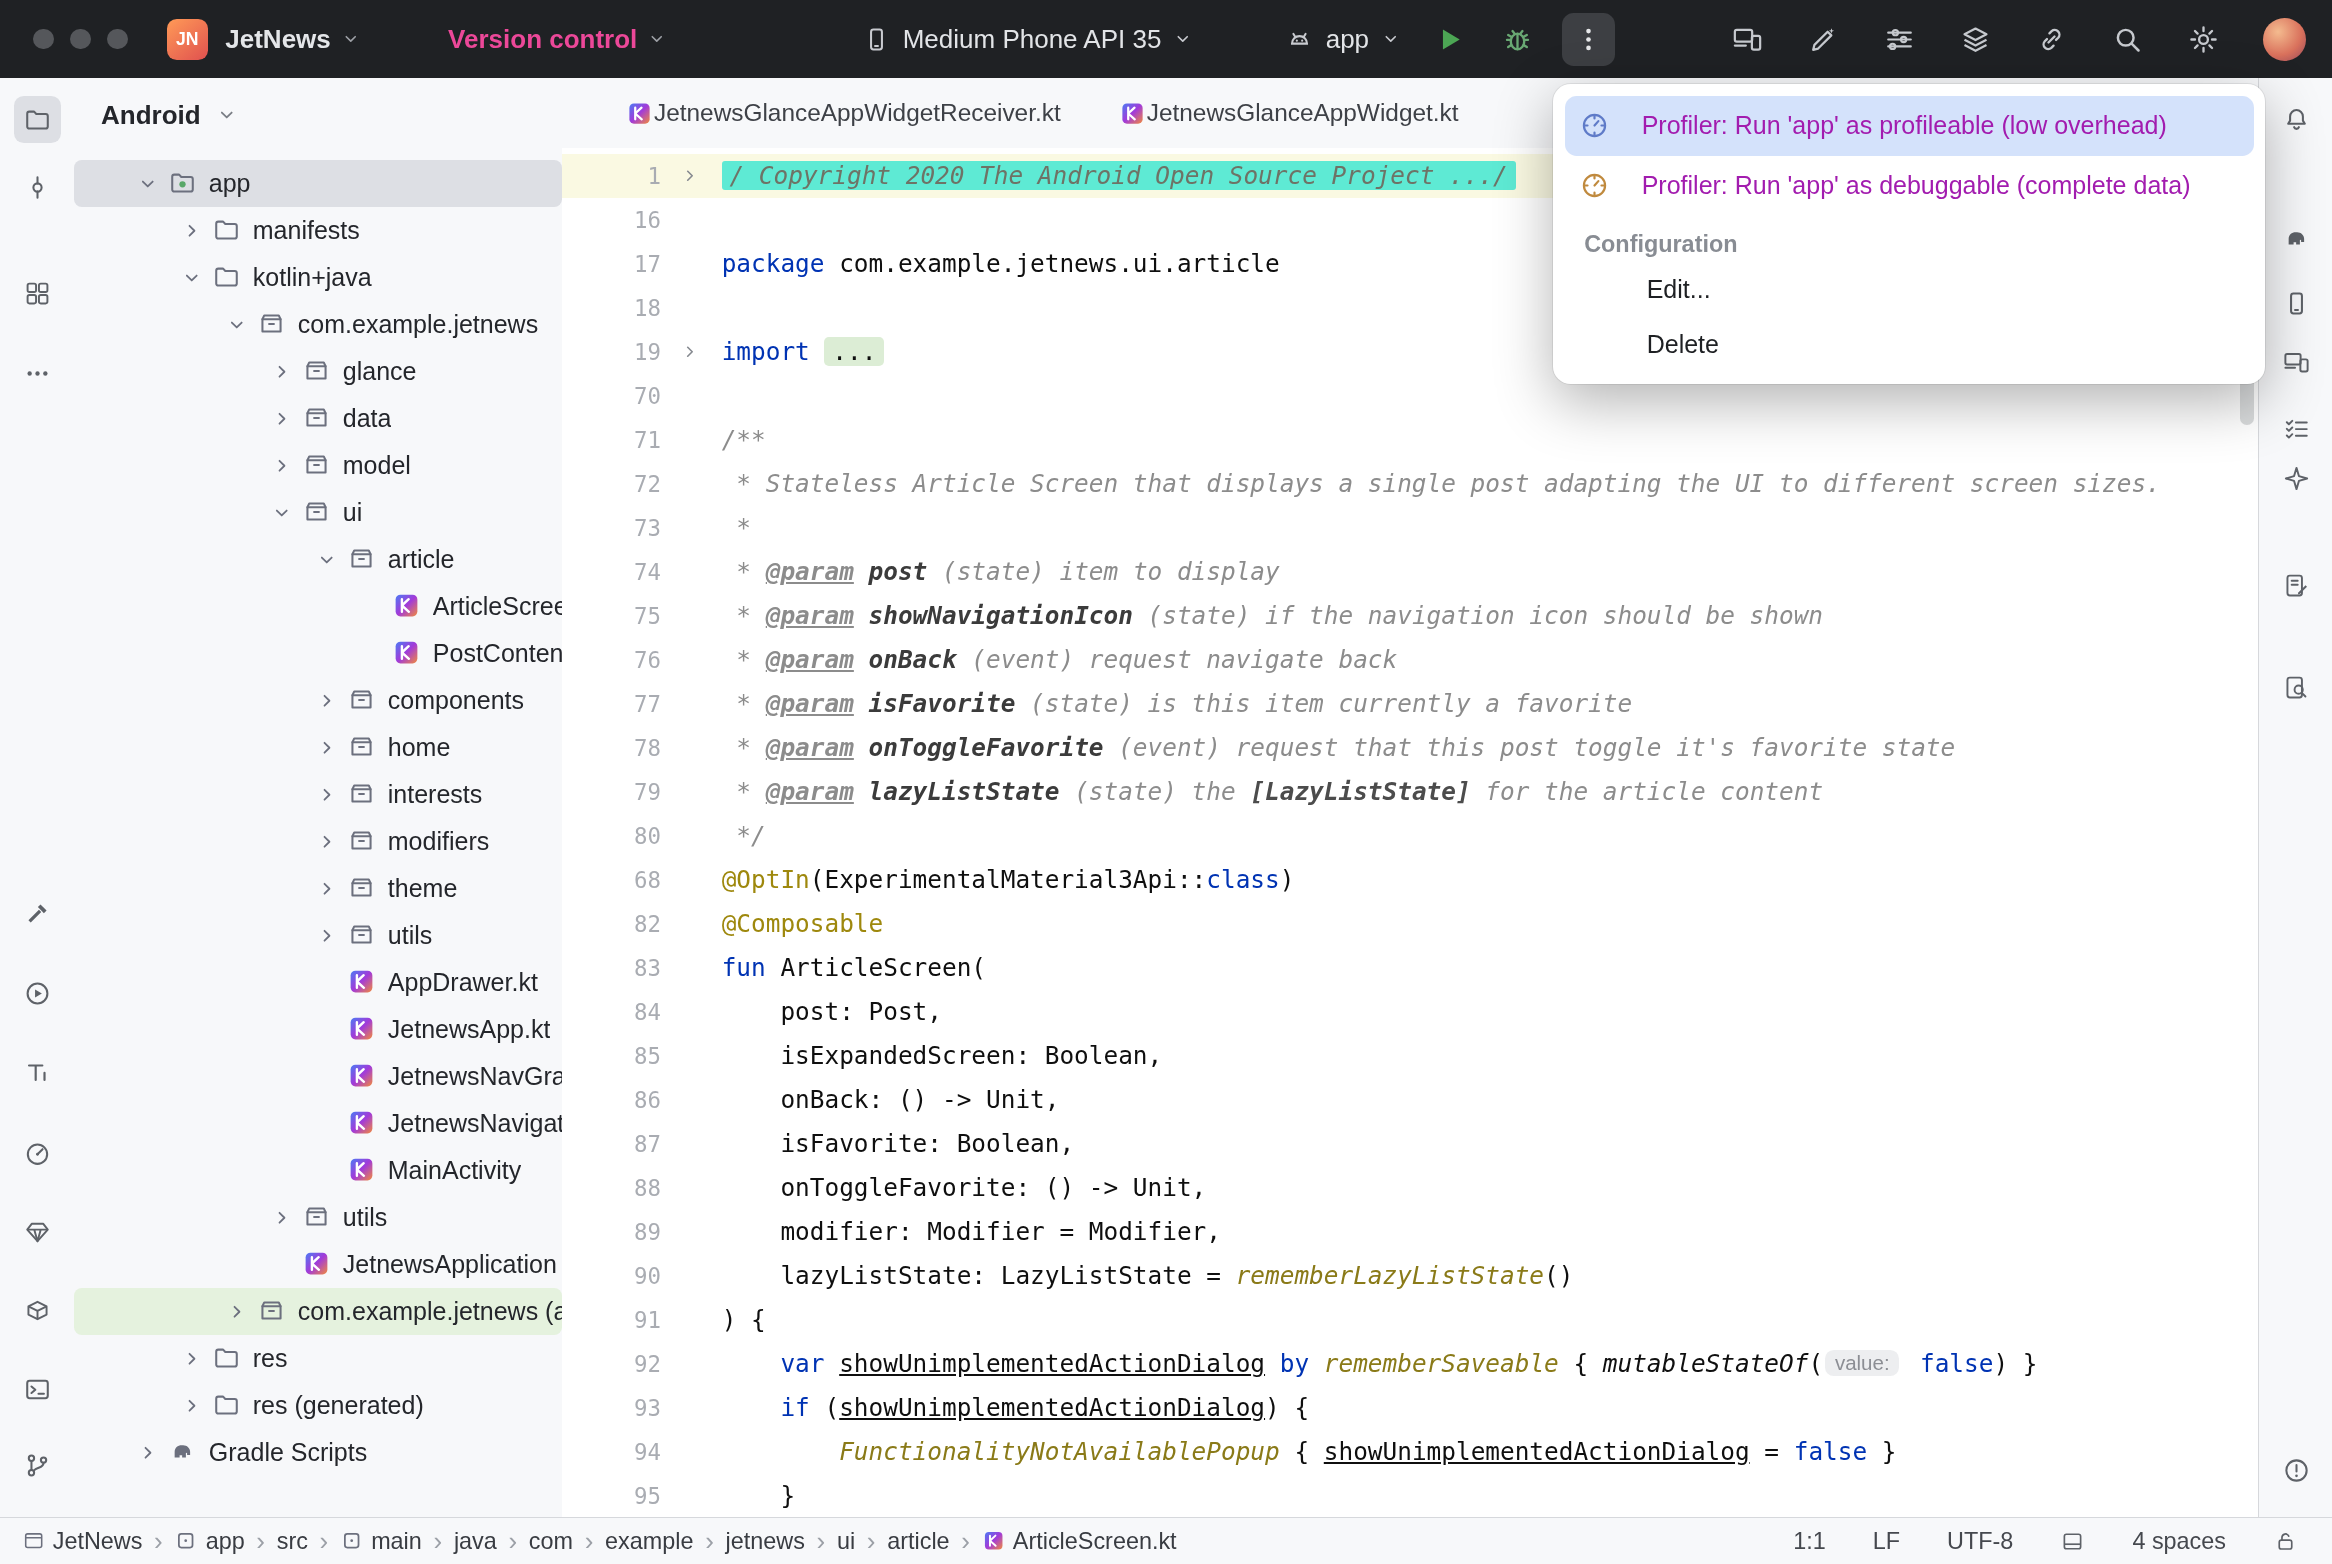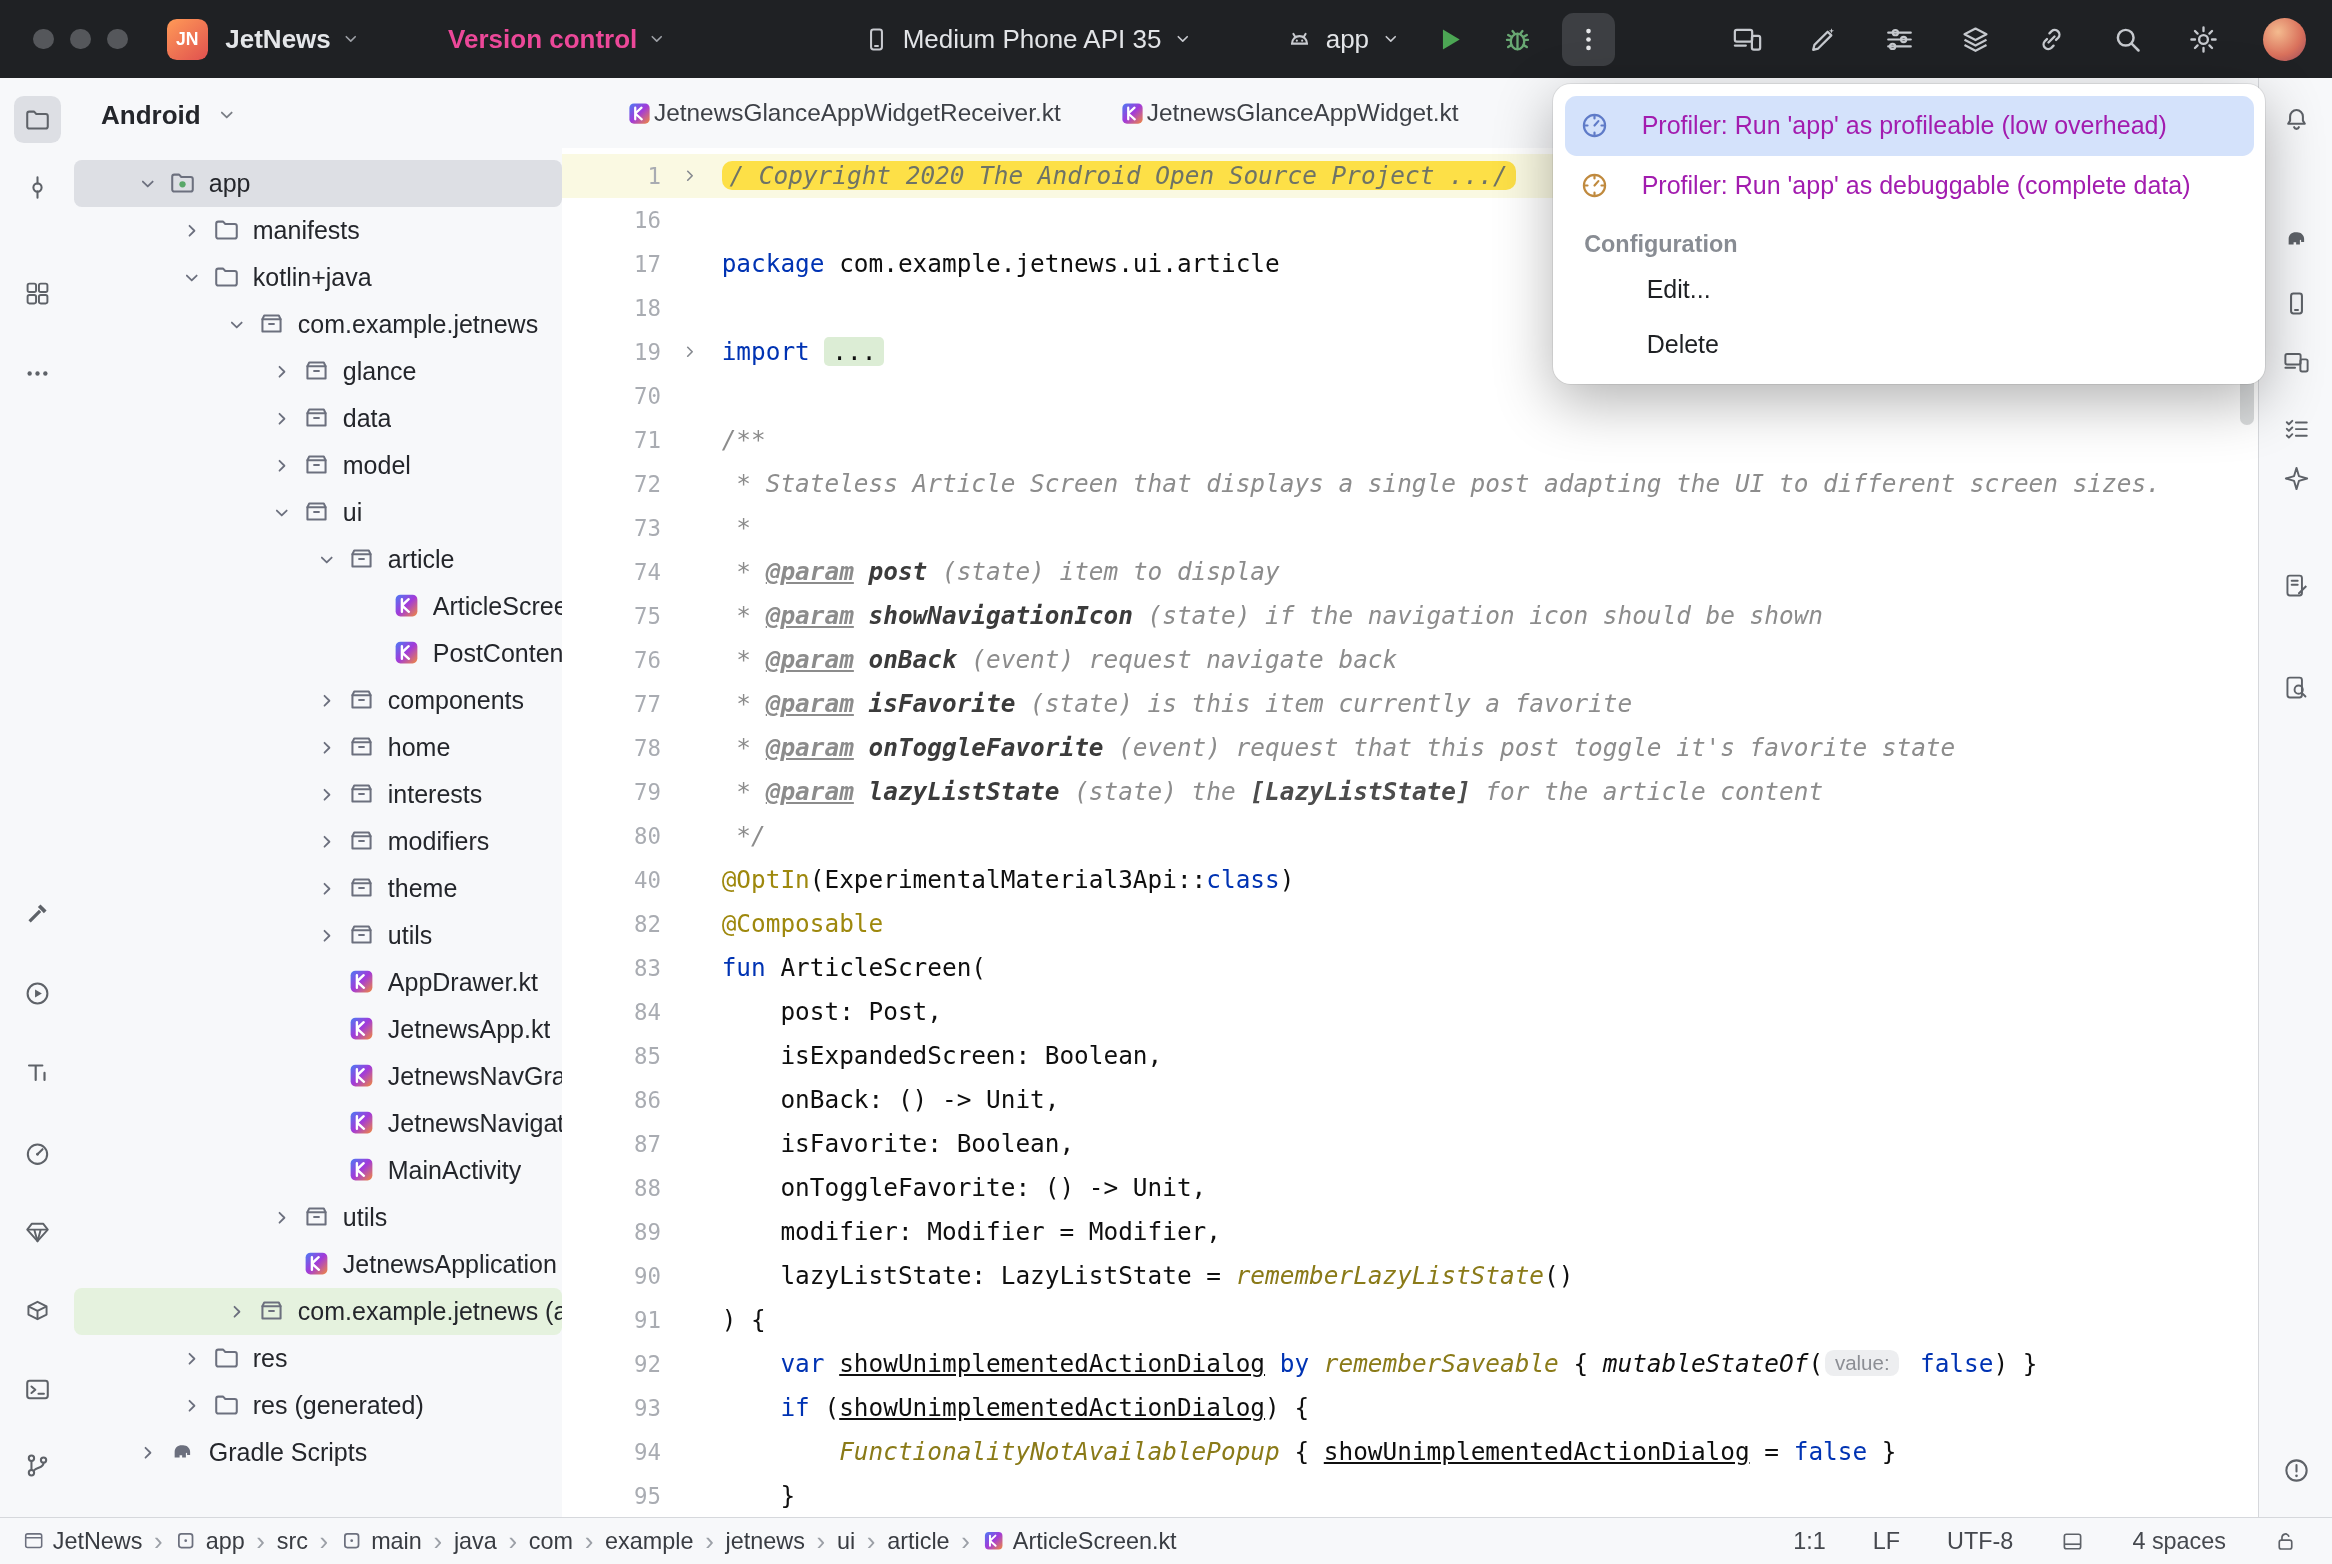--- a/index.html
+++ b/index.html
@@ -86,21 +86,21 @@
   .cm{color:#8C8C8C;font-style:italic}
   .dt{color:#8C8C8C;font-style:italic;font-weight:bold;text-decoration:underline}
   .dp{color:#3B3B3B;font-style:italic;font-weight:bold}
   .dl{color:#4C4C4C;font-style:italic;font-weight:bold}
   .an{color:#9E880D}
   .cf{color:#8A7A18;font-style:italic}
   .ul{color:#0F0F0F;text-decoration:underline}
   .it{color:#0F0F0F;font-style:italic}
   .inlay{display:inline-block;background:#EDEEF0;color:#8C8E94;border-radius:8.8px;padding:1px 9.8px;
          font-size:20.5px;font-family:"Liberation Sans",sans-serif;vertical-align:2px;margin:0 5.9px 0 2px}
-  .fold1{background:#fde047;color:#6E7366;border-radius:10px;padding:0 7.8px;font-style:italic}
+  .fold1{background:#5eead4;color:#6E7366;border-radius:3px;padding:0 7.8px;font-style:italic}
   .foldc{background:#DCEDD5;color:#0F0F0F;border-radius:4.9px;padding:0 7.8px}
   .vthumb{position:absolute;right:4.9px;top:84px;width:13.7px;height:263px;background:rgba(120,125,130,.28);
           border-radius:6.8px}
   .vmark{position:absolute;right:6.8px;top:244px;width:11.7px;height:33px;background:#F2B84C;border-radius:3.9px}
 
   
   .statusbar{position:absolute;left:0;bottom:0;width:100%;height:47px;background:#F7F8FA;
              border-top:1px solid #D6D8DC;display:flex;align-items:center;font-size:23.4px;
              color:#393C42;padding:0 35px 0 21.5px;box-sizing:border-box;z-index:6}
   .bc{display:flex;align-items:center;white-space:nowrap;overflow:hidden}
@@ -894,21 +894,21 @@
           <span class="lnum">79</span>
           <span class="foldcol"></span>
           <span class="codeln"><span class="cm"> * </span><span class="dt">@param</span><span class="cm"> </span><span class="dp">lazyListState</span><span class="cm"> (state) the </span><span class="dl">[LazyListState]</span><span class="cm"> for the article content</span></span>
         </div>
         <div class="crow">
           <span class="lnum">80</span>
           <span class="foldcol"></span>
           <span class="codeln"><span class="cm"> */</span></span>
         </div>
         <div class="crow">
-          <span class="lnum">40</span>
+          <span class="lnum">68</span>
           <span class="foldcol"></span>
           <span class="codeln"><span class="an">@OptIn</span><span class="pl">(ExperimentalMaterial3Api::</span><span class="kw">class</span><span class="pl">)</span></span>
         </div>
         <div class="crow">
           <span class="lnum">82</span>
           <span class="foldcol"></span>
           <span class="codeln"><span class="an">@Composable</span></span>
         </div>
         <div class="crow">
           <span class="lnum">83</span>

